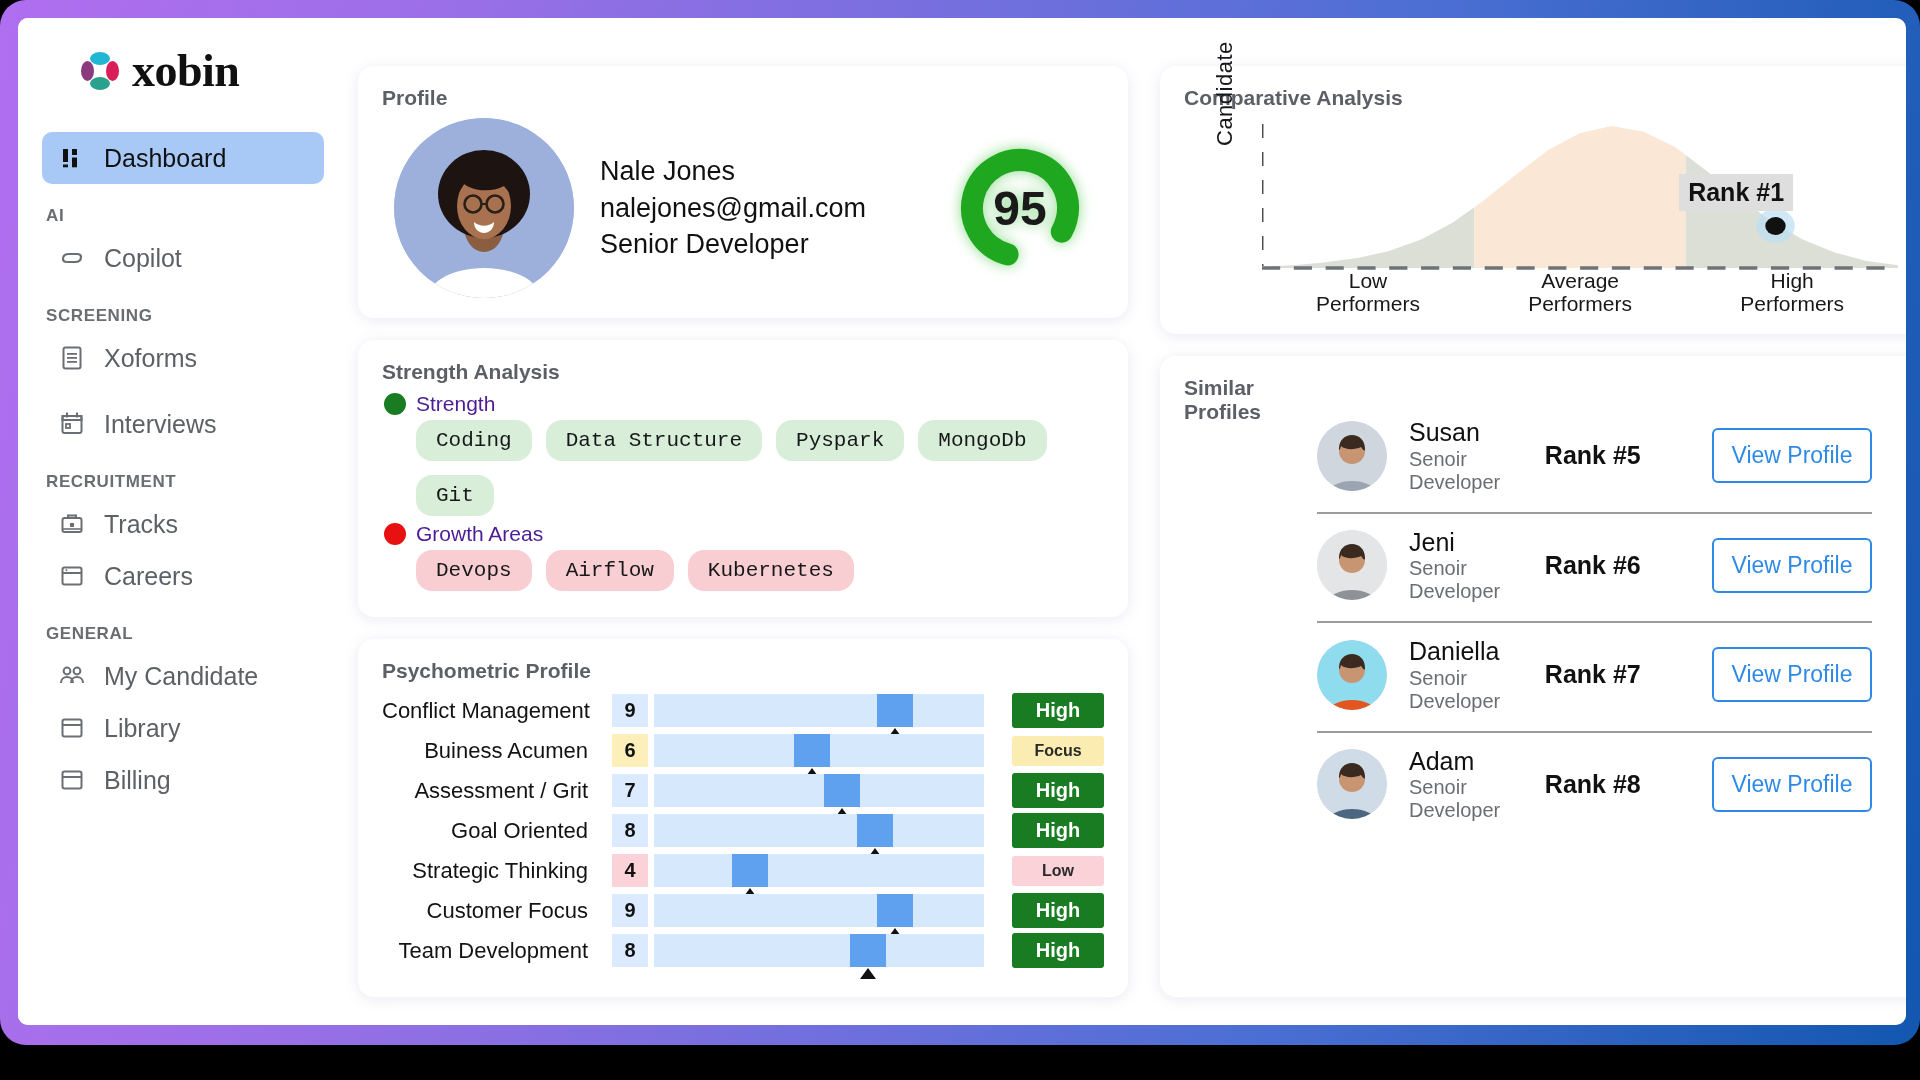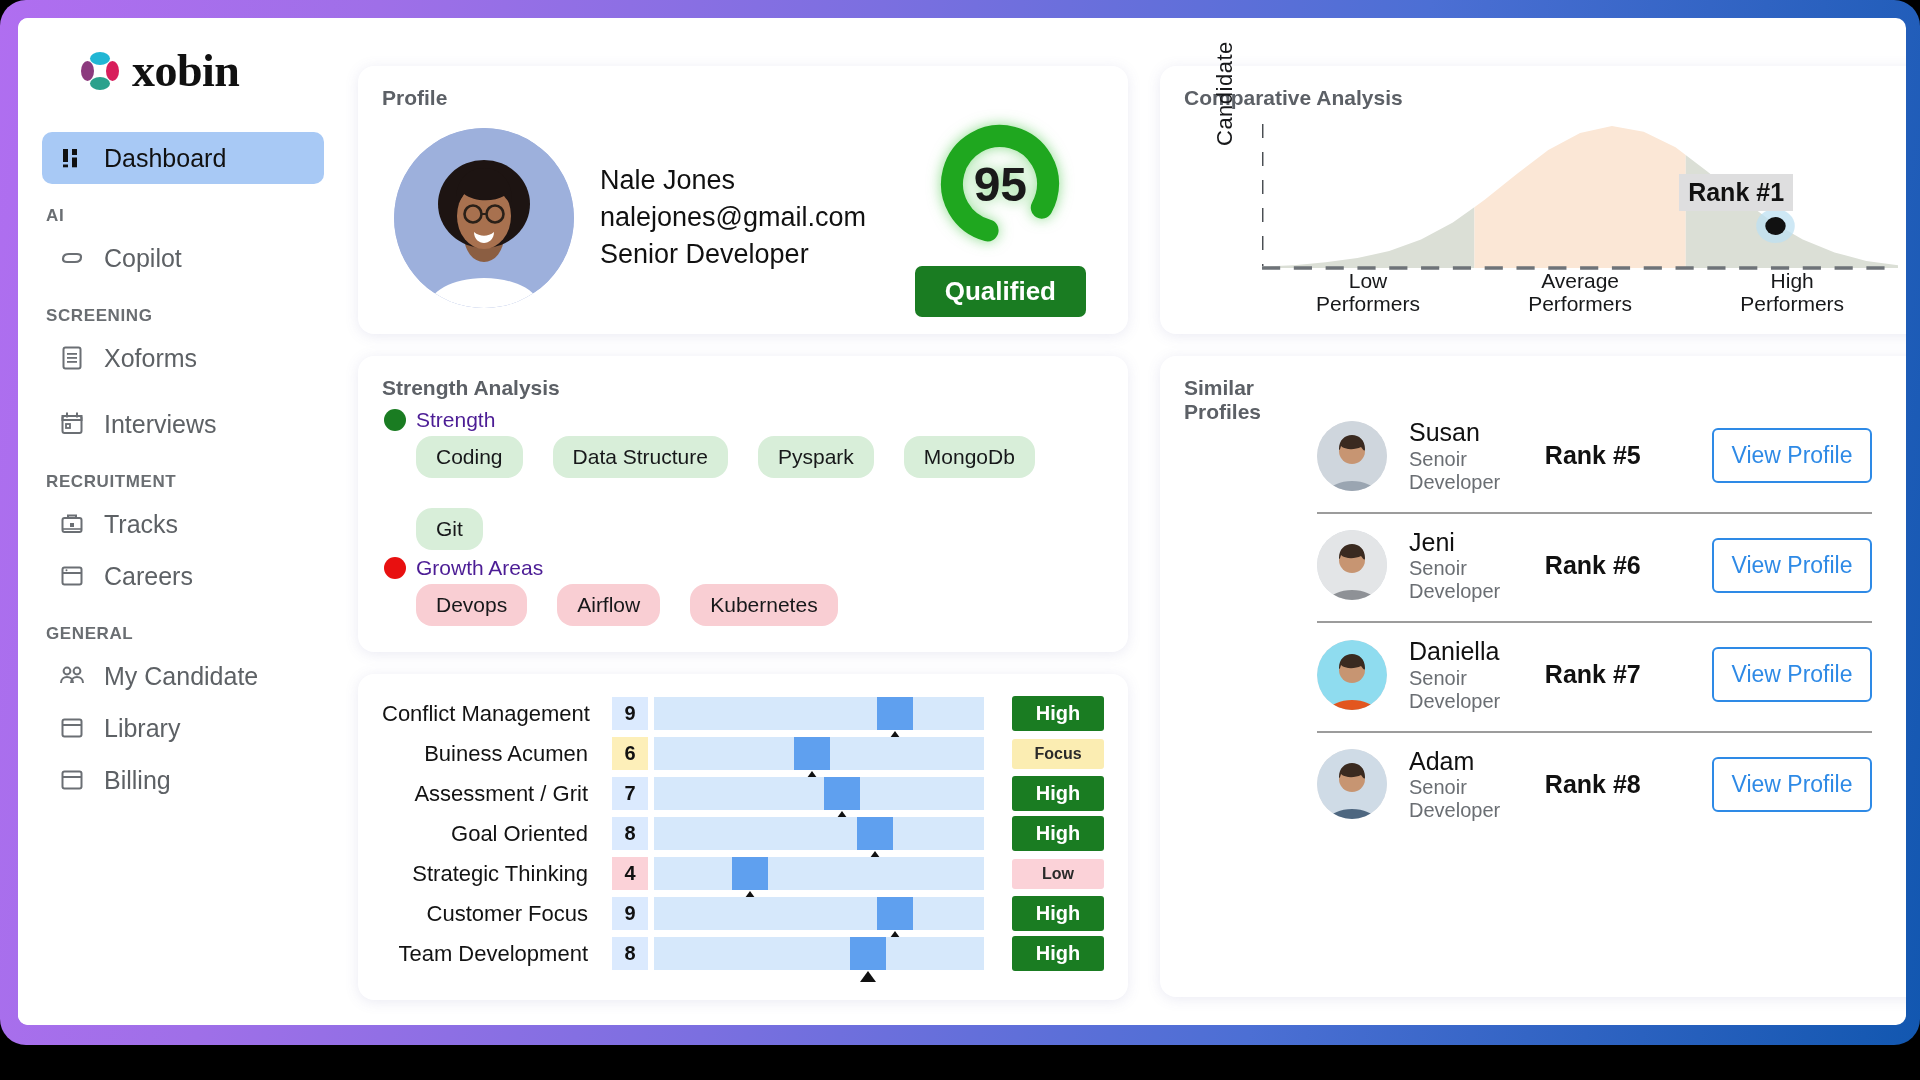--- a/index.html
+++ b/index.html
@@ -161,21 +161,21 @@
     border-radius: 7px;
   }
 
   
   .legend-row {
     display: flex; align-items: center; gap: 10px;
     margin: 6px 0 4px 2px;
   }
   .legend-dot { width: 22px; height: 22px; border-radius: 50%; flex: 0 0 22px; }
   .legend-lab { font-size: 21px; color: #4c1d95; }
-  .chips { display: flex; gap: 30px; flex-wrap: wrap; padding-left: 34px; margin-bottom: 6px; }
+  .chips { display: flex; gap: 14px; flex-wrap: wrap; padding-left: 34px; margin-bottom: 6px; font-family: Liberation Mono, monospace; }
   .chip {
     font-size: 21px;
     color: #17181a;
     padding: 9px 20px;
     border-radius: 16px;
     white-space: nowrap;
   }
   .chip.good { background: #d8eed9; }
   .chip.bad  { background: #f9ced3; }
 
@@ -468,21 +468,20 @@
             <div>nalejones@gmail.com</div>
             <div>Senior Developer</div>
           </div>
           <div class="score-block">
             <div class="score-ring">
               <svg viewBox="0 0 132 132" width="132" height="132">
                 <circle cx="66" cy="66" r="48" fill="none" stroke="#1fa71f" stroke-width="22" stroke-linecap="round" stroke-dasharray="238 302" transform="rotate(105 66 66)"></circle>
               </svg>
               <div class="score-val">95</div>
             </div>
-            <div class="qualified-badge">Qualified</div>
           </div>
         </div>
       </section>
 
       <section class="card">
         <div class="card-title">Strength Analysis</div>
 
         <div class="legend-row">
           <span class="legend-dot" style="background:#1a7c22"></span>
           <span class="legend-lab">Strength</span>
@@ -500,20 +499,21 @@
           <span class="legend-lab">Growth Areas</span>
         </div>
         <div class="chips">
           <span class="chip bad">Devops</span>
           <span class="chip bad">Airflow</span>
           <span class="chip bad">Kubernetes</span>
         </div>
       </section>
 
       <section class="card" style="padding-bottom:26px">
+        <div class="card-title">Psychometric Profile</div>
         <div id="psy-rows">
               <div class="psy-row">
                 <div class="psy-label">Conflict Management</div>
                 <div class="psy-score high">9</div>
                 <div class="psy-track">
                   <div class="psy-marker" style="left: calc(73% - 18px);"></div>
                   <div class="psy-caret" style="left: calc(73% - 8px);"></div>
                 </div>
                 <div class="psy-tag high">High</div>
               </div>

